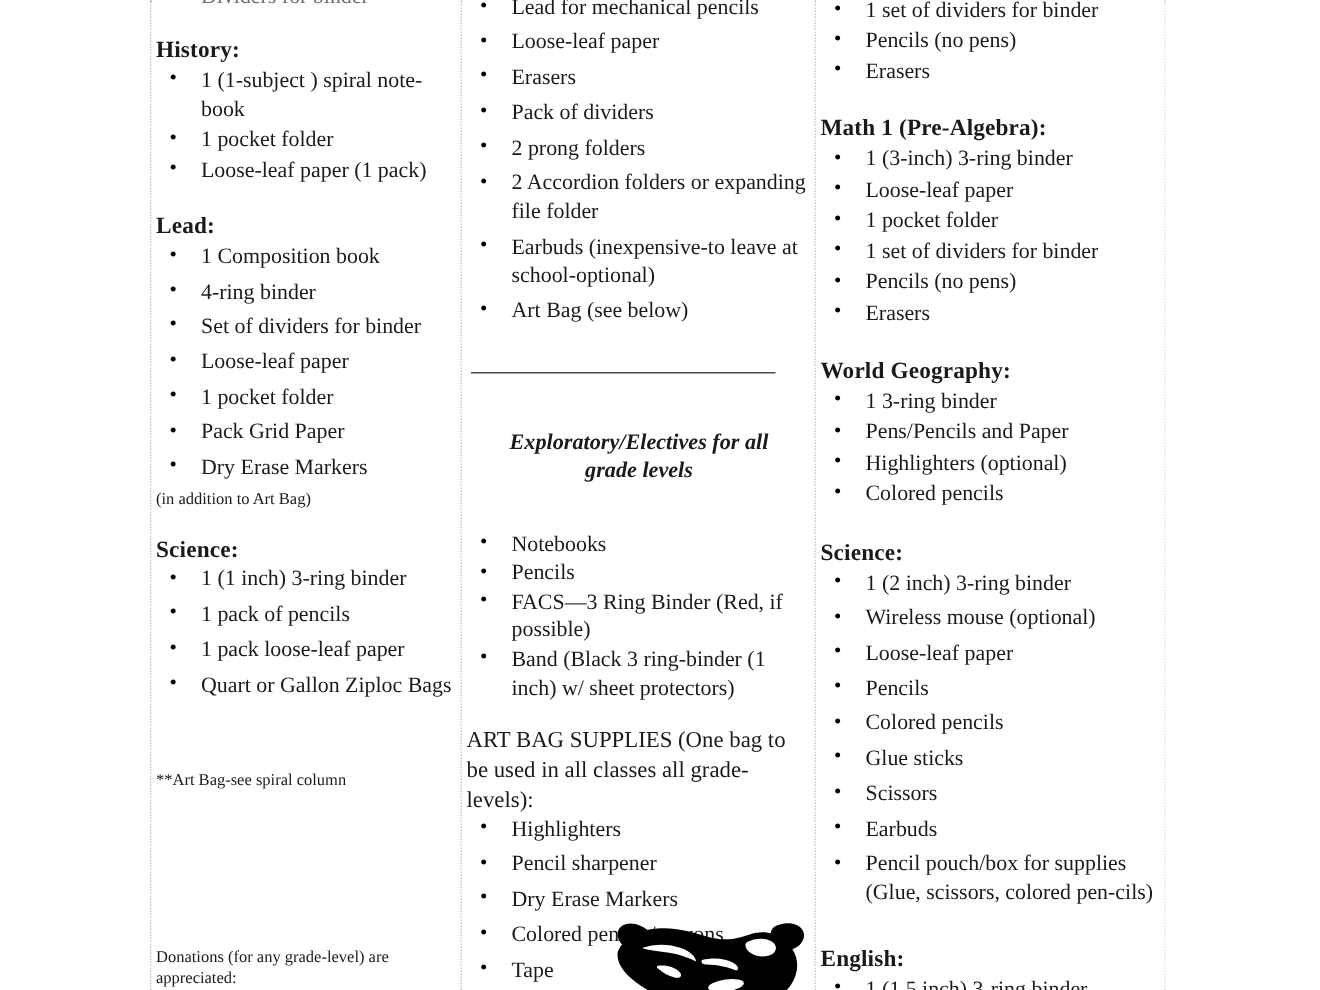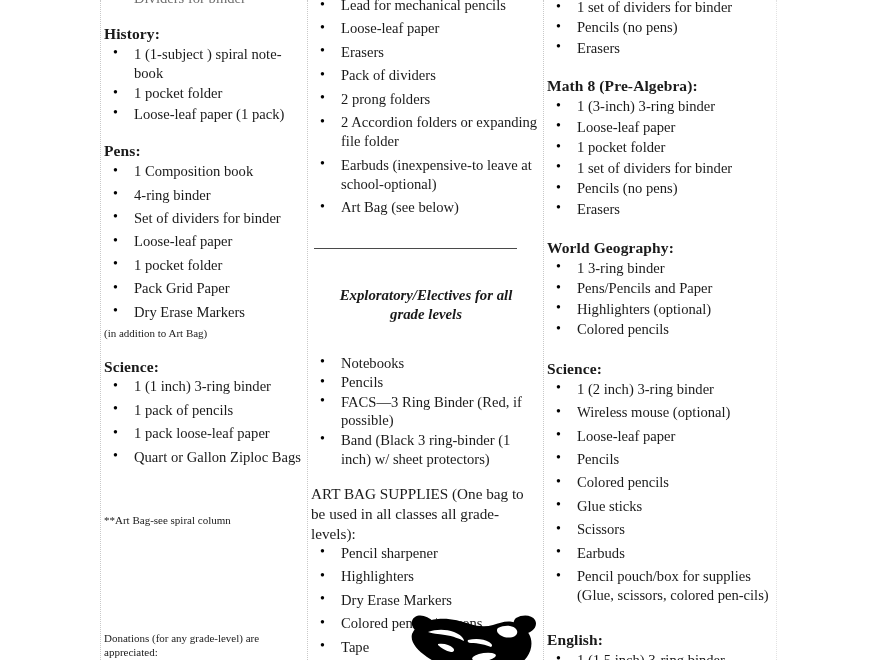--- a/index.html
+++ b/index.html
@@ -157,21 +157,21 @@
 
       <div class="head">History:</div>
       <ul class="items">
         <li>1   (1-subject ) spiral note-book</li>
         <li>1   pocket folder</li>
         <li>Loose-leaf paper (1 pack)</li>
       </ul>
 
       <div class="spacer-md"></div>
 
-      <div class="head">Pens:</div>
+      <div class="head">Lead:</div>
       <ul class="items loose">
         <li>1 Composition book</li>
         <li>4-ring binder</li>
         <li>Set of dividers for binder</li>
         <li>Loose-leaf paper</li>
         <li>1 pocket folder</li>
         <li>Pack Grid Paper</li>
         <li>Dry Erase Markers</li>
       </ul>
       <p class="plain">(in addition to Art Bag)</p>
@@ -225,22 +225,22 @@
         <li>Pencils</li>
         <li>FACS—3 Ring Binder (Red, if possible)</li>
         <li>Band (Black 3 ring-binder (1 inch) w/ sheet protectors)</li>
       </ul>
 
       <div style="height:15px;"></div>
 
       <p class="bold-block">ART BAG SUPPLIES (One bag to be used in all classes all grade-levels):</p>
 
       <ul class="items loose">
+        <li>Highlighters</li>
         <li>Pencil sharpener</li>
-        <li>Highlighters</li>
         <li>Dry Erase Markers</li>
         <li>Colored pencils/crayons</li>
         <li>Tape</li>
         <li>Scissors</li>
         <li>Pens and pencils</li>
 
         <li></li>
         <li></li>
       </ul>
     </div>
@@ -250,21 +250,21 @@
     <div class="colinner" style="padding-top:0px;">
 
       <ul class="items" style="margin-top:-2px;">
         <li>1 set of dividers for binder</li>
         <li>Pencils (no pens)</li>
         <li>Erasers</li>
       </ul>
 
       <div style="height:17px;"></div>
 
-      <div class="head">Math 8 (Pre-Algebra):</div>
+      <div class="head">Math 1 (Pre-Algebra):</div>
       <ul class="items">
         <li>1 (3-inch) 3-ring binder</li>
         <li>Loose-leaf paper</li>
         <li>1 pocket folder</li>
         <li>1 set of dividers for binder</li>
         <li>Pencils (no pens)</li>
         <li>Erasers</li>
       </ul>
 
       <div style="height:18px;"></div>

